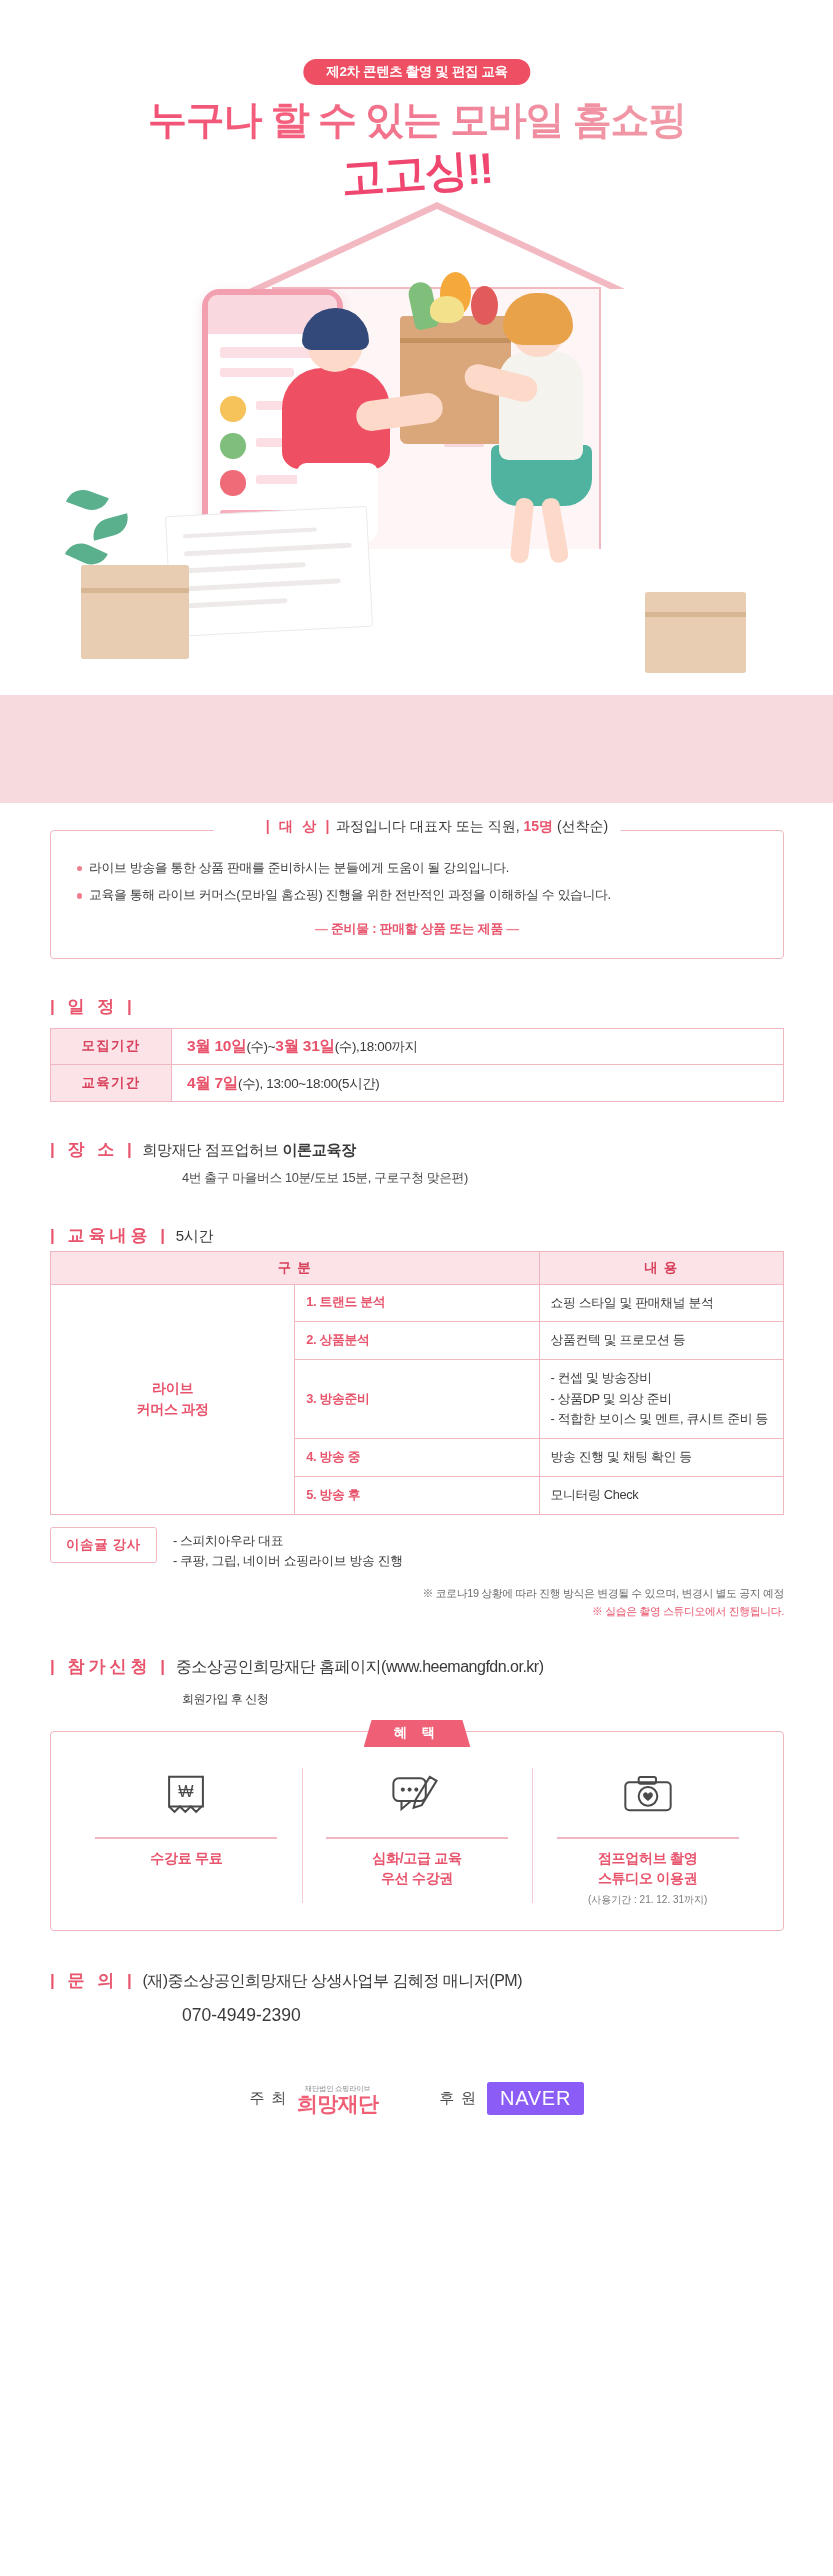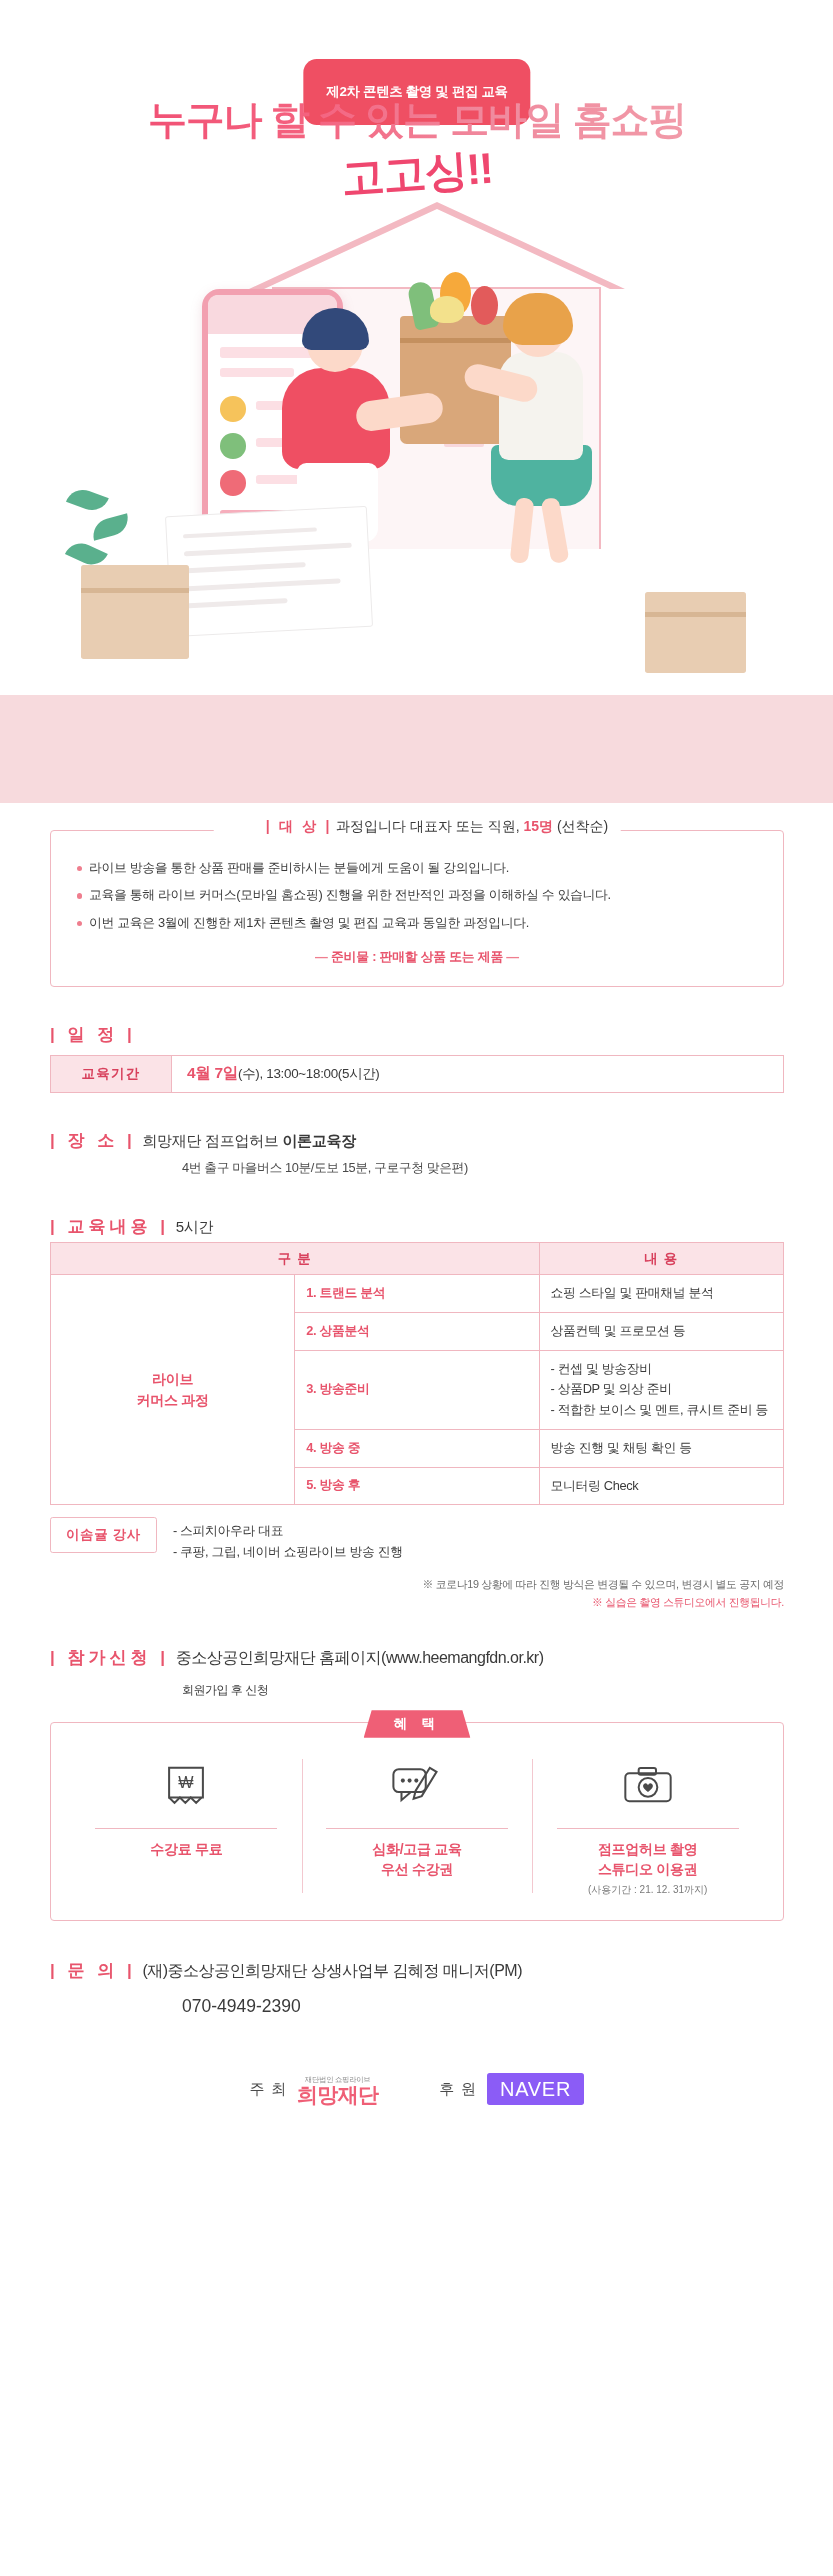--- a/index.html
+++ b/index.html
@@ -27,21 +27,21 @@
     position: absolute; left:0; bottom:0; width: 834px; height: 108px;
     background: #f7dadd;
   }
   .hero-ground2 {
     position: absolute; left:0; bottom:34px; width: 834px; height: 74px;
     background: #fae7e9;
   }
   .ribbon {
     position: absolute; left: 50%; transform: translateX(-50%); top: 59px;
     background: #ef4f63; color: #fff; font-size: 13.4px; font-weight: bold;
-    padding: 24px 23px; border-radius: 13.4px; white-space: nowrap;
+    padding: 4px 23px; border-radius: 13.4px; white-space: nowrap;
     letter-spacing: -0.3px;
   }
   .hero-title {
     position: absolute; left: 50%; transform: translateX(-50%); top: 93px;
     width: 739px; text-align: center;
     font-size: 39px; font-weight: bold; letter-spacing: -1.3px;
     background: linear-gradient(90deg,#ef476f 0%, #f4627f 35%, #f08a9e 60%, #f2a3ae 100%);
     -webkit-background-clip: text; background-clip: text; color: transparent;
     text-shadow: none;
     white-space: nowrap;
@@ -334,32 +334,37 @@
     <div class="target-box">
       <div class="target-head">
         <span class="lbl">| 대   상 |</span>
         <span class="txt">과정입니다 대표자 또는 직원,</span>
         <span class="num">15명</span>
         <span class="txt">(선착순)</span>
       </div>
       <ul class="bullets">
         <li>라이브 방송을 통한 상품 판매를 준비하시는 분들에게 도움이 될 강의입니다.</li>
         <li>교육을 통해 라이브 커머스(모바일 홈쇼핑) 진행을 위한 전반적인 과정을 이해하실 수 있습니다.</li>
-        <li>이번 교육은 3월에 진행한 제1차 콘텐츠 촬영 및 편집 교육과 동일한 과정입니다.</li>
       </ul>
       <div class="prep">
         <span class="dash">—</span>
         <span>준비물 : 판매할 상품 또는 제품</span>
         <span class="dash">—</span>
       </div>
     </div>
 
     <div class="sec-title">| 일       정 |</div>
     <table class="sched">
       <tbody>
+          <tr>
+        <td class="k">모집기간</td>
+        <td class="v">
+          <span class="big">3월 10일</span><span>(수)~</span><span class="big">3월 31일</span><span>(수),18:00까지</span>
+        </td>
+      </tr>
       <tr>
         <td class="k">교육기간</td>
         <td class="v">
           <span class="big">4월 7일</span><span>(수), 13:00~18:00(5시간)</span>
         </td>
       </tr>
     </tbody>
       </table>
 
     <div class="place-head">

